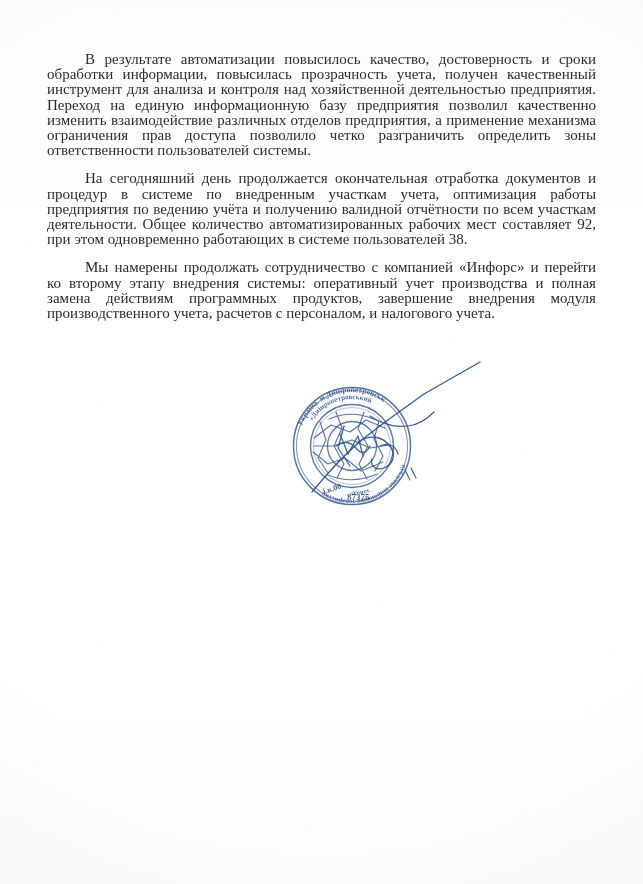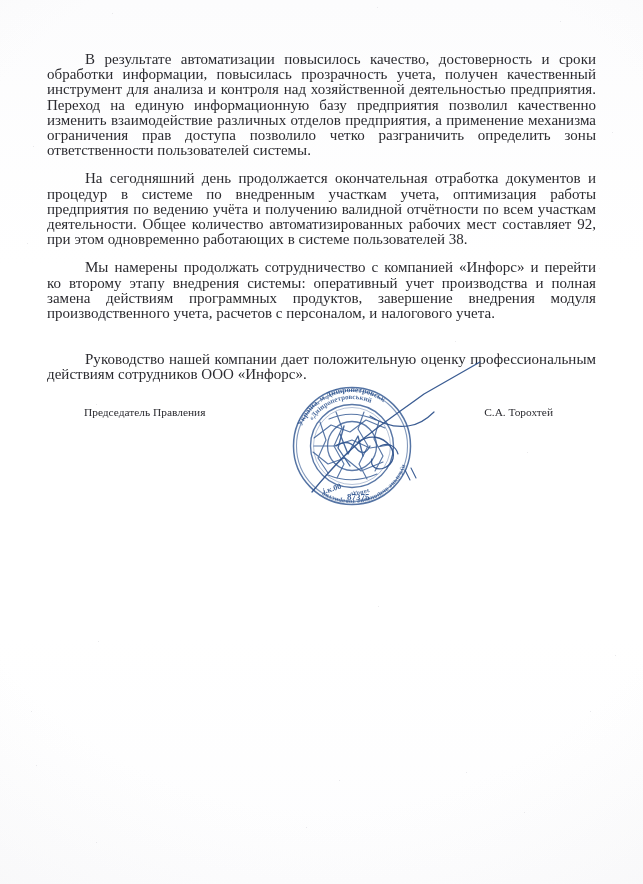--- a/index.html
+++ b/index.html
@@ -147,27 +147,22 @@
     <i style="left:96px;top:842px"></i>
       <i style="left:615px;top:655px"></i>
     <i style="left:466px;top:772px"></i>
       <i style="left:339px;top:780px"></i>
   </div>
 
   <div id="body-block">
     <p class="para">В результате автоматизации повысилось качество, достоверность и сроки обработки информации, повысилась прозрачность учета, получен качественный инструмент для анализа и контроля над хозяйственной деятельностью предприятия. Переход на единую информационную базу предприятия позволил качественно изменить взаимодействие различных отделов предприятия, а применение механизма ограничения прав доступа позволило четко разграничить определить зоны ответственности пользователей системы.</p>
     <p class="para">На сегодняшний день продолжается окончательная отработка документов и процедур в системе по внедренным участкам учета, оптимизация работы предприятия по ведению учёта и получению валидной отчётности по всем участкам деятельности. Общее количество автоматизированных рабочих мест составляет 92, при этом одновременно работающих в системе пользователей 38.</p>
     <p class="para">Мы намерены продолжать сотрудничество с компанией «Инфорс» и перейти ко второму этапу внедрения системы: оперативный учет производства и полная замена действиям программных продуктов, завершение внедрения модуля производственного учета, расчетов с персоналом, и налогового учета.</p>
-    <p class="para closing">Руководство нашей компании дает положительную оценку профессиональным действиям сотрудников ООО «Инфорс».</p>
   </div>
 
-  <div id="signature-row">
-    <span id="signature-title">Председатель Правления</span>
-    <span id="signatory-name">С.А. Торохтей</span>
-  </div>
 
   <div id="stamp-layer">
     <svg width="136" height="136" viewBox="0 0 136 136" aria-hidden="true">
       <defs>
 
         <path id="arcOuterTop" d="M 14,70 A 54,54 0 0 1 122,70"></path>
         <path id="arcInnerTop" d="M 21,70 A 47,47 0 0 1 115,70"></path>
         <path id="arcOuterBot" d="M 122,70 A 54,54 0 0 1 14,70"></path>
         <path id="arcInnerBot" d="M 114,70 A 46,46 0 0 1 22,70"></path>
       </defs>

